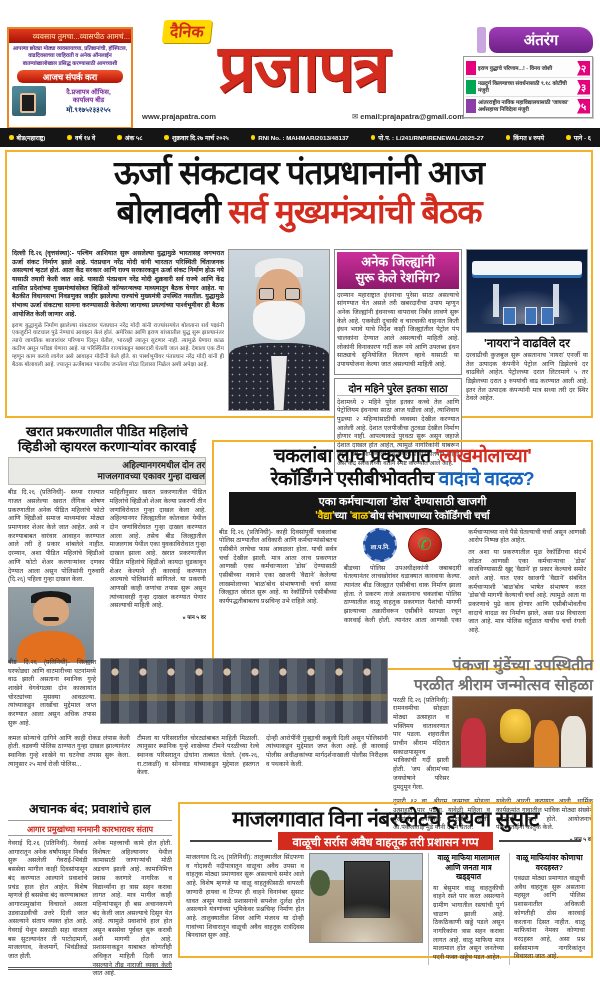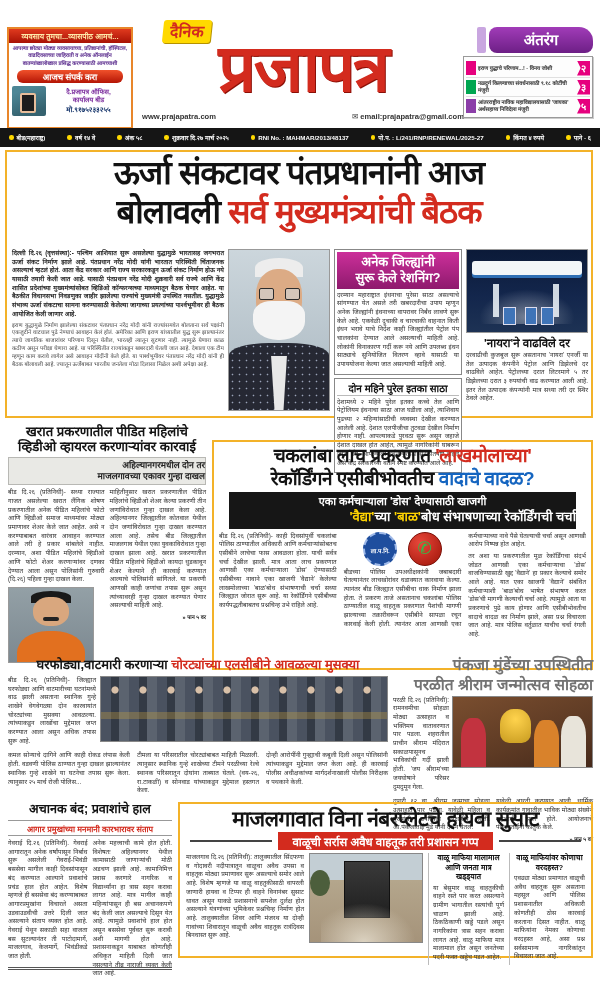--- a/index.html
+++ b/index.html
@@ -8,21 +8,21 @@
   
   .small{font-size:6.3px;line-height:1.38;text-align:justify;color:#333;margin:0 0 3px 0;}
   .tiny{font-size:5.7px;color:#444;}
   .strong{font-weight:bold;color:#2a2a2a;}
   .red{color:#d32b1e;}
   .blue{color:#1565c0;}
   .yellowtxt{color:#ffd400;}
   .more{display:block;text-align:right;font-size:5.5px;font-weight:bold;color:#222;}
   
   .ad-box{position:absolute;left:7px;top:27px;width:126px;height:102px;border:2px solid #e8862a;background:#fff;box-sizing:border-box;overflow:hidden;}
-  .ad-head{background:linear-gradient(180deg,#e03a1e,#a81205);color:#ffe9a8;font-size:7.6px;font-weight:bold;text-align:center;padding:2px 1px;}
+  .ad-head{background:linear-gradient(180deg,#e03a1e,#a81205);color:#ffe9a8;font-size:7.6px;font-weight:normal;text-align:right;padding:2px 1px;}
   .ad-body{font-size:5.4px;line-height:1.35;color:#5b2d8e;text-align:center;padding:2px 3px;font-weight:bold;}
   .ad-cta{background:linear-gradient(180deg,#f0512b,#b41505);color:#fff;font-size:8.5px;font-weight:bold;text-align:center;border-radius:6px;margin:1px 8px;padding:1px 0;}
   .ad-foot{display:flex;align-items:center;gap:3px;padding:2px 3px 0 3px;}
   .ad-photo{width:34px;height:30px;border-radius:2px;background:linear-gradient(160deg,#4d8696 20%,#35626f 80%);position:relative;flex:none;}
   .ad-photo::after{content:"";position:absolute;left:8px;top:7px;width:12px;height:16px;background:#1d1d1d;border:2px solid #e7bd9a;border-radius:2px;}
   .ad-office{flex:1;text-align:center;}
   .ad-office1,.ad-office2{font-size:6.6px;font-weight:bold;color:#7c2f9e;line-height:1.25;}
   .ad-phone{font-size:7px;font-weight:bold;color:#16356b;margin-top:1px;}
   .daily-tag{position:absolute;left:163px;top:20px;background:#ffd900;color:#d32b1e;font-size:16px;font-weight:bold;
              padding:0 7px 1px 7px;transform:skewX(-6deg);border-radius:3px;box-shadow:1px 1px 0 #b59200;}
@@ -86,21 +86,21 @@
   .portrait{width:86px;height:76px;margin:2px 0;background:linear-gradient(180deg,#93a0a6,#7c8890);}
   .portrait .hair{position:absolute;left:26%;top:4%;width:48%;height:16%;background:#191919;border-radius:50% 50% 0 0;}
   .portrait .face{position:absolute;left:29%;top:12%;width:42%;height:40%;background:#d9a77e;border-radius:45%;}
   .portrait .mus{position:absolute;left:40%;top:40%;width:20%;height:5%;background:#222;border-radius:2px;}
   .portrait .torso{position:absolute;left:10%;bottom:0;width:80%;height:42%;background:#e2701f;border-radius:45% 45% 0 0/70% 70% 0 0;}
   
   .chak{position:absolute;left:212px;top:424px;width:381px;height:230px;border:2px solid #f3b229;box-sizing:border-box;padding:2px 5px;margin-top:16px;}
   .chak h2{margin:1px 0 0 0;font-size:19px;line-height:1.14;text-align:center;color:#131313;letter-spacing:-0.5px;}
   .chak .banner{background:#161616;margin:3px 10px;padding:2px 0 3px 0;text-align:center;}
   .chak .banner .b1{color:#fff;font-size:11px;font-weight:bold;line-height:1.3;}
-  .chak .banner .b2{color:#fff;font-size:13px;font-weight:bold;line-height:1.3;text-align:right;}
+  .chak .banner .b2{color:#fff;font-size:10px;font-weight:bold;line-height:1.3;}
   .chak-body{column-count:3;column-gap:7px;margin-top:2px;}
   .logos{text-align:center;margin:2px 0;}
   .logo-star{display:inline-block;width:34px;height:34px;border-radius:50%;background:#1f4e9e;color:#fff;font-size:6px;
              font-weight:bold;line-height:34px;text-align:center;border:2px dashed #9db8e8;box-sizing:border-box;vertical-align:middle;}
   .logo-phone{display:inline-block;width:32px;height:32px;border-radius:50%;background:radial-gradient(circle at 35% 30%,#e8473a,#9e1408);
               color:#2fbf4a;font-size:17px;line-height:32px;text-align:center;vertical-align:middle;margin-left:6px;border:1px solid #7b0f06;}
   
   .lcb{position:absolute;left:8px;top:658px;width:380px;height:138px;}
   .lcb h2{margin:0 0 3px 0;font-size:13px;line-height:1.15;text-align:center;color:#131313;}
   .lcb-row{display:flex;gap:4px;}
@@ -317,24 +317,20 @@
       <div class="logos">
         <span class="logo-star">ला.प.नि.</span>
         <span class="logo-phone">✆</span>
       </div>
       <p class="small">बीडच्या पोलिस उपअधीक्षकांनी जबाबदारी घेतल्यानंतर लाचखोरांवर धडाक्यात कारवाया केल्या. त्यानंतर बीड जिल्ह्यात एसीबीचा धाक निर्माण झाला होता. ते प्रकरण ताजे असतानाच चकलांबा पोलिस ठाण्यातील वाळू वाहतूक प्रकरणात पैशांची मागणी झाल्याच्या तक्रारीवरून एसीबीने सापळा रचून कारवाई केली होती. त्यानंतर आता आणखी एका कर्मचाऱ्याच्या नावे पैसे घेतल्याची चर्चा असून आणखी आरोप निष्पन्न होत आहेत.</p>
       <p class="small">तर अशा या प्रकरणातील मूळ रेकॉर्डिंगचा संदर्भ जोडत आणखी एका कर्मचाऱ्याचा 'डोस' वाजविण्यासाठी खुद्द 'वैद्याने' हा प्रकार केल्याचे समोर आले आहे. यात एका खाजगी 'वैद्याने' संबंधित कर्मचाऱ्याशी 'बाळ'बोध भाषेत संभाषण करत 'डोस'ची मागणी केल्याची चर्चा आहे. त्यामुळे आता या प्रकरणाचे पुढे काय होणार आणि एसीबीभोवतीच वादाचे वादळ का निर्माण झाले, असा प्रश्न विचारला जात आहे. मात्र पोलिस वर्तुळात याचीच चर्चा रंगली आहे.</p>
     </div>
   </section>
 
   <section class="lcb">
-    <h2>
-      <span>घरफोड्या,वाटमारी करणाऱ्या</span>
-      <span class="red">चोरट्यांच्या एलसीबीने आवळल्या मुसक्या</span>
-    </h2>
     <div class="lcb-row">
       <p class="small lcb-left">बीड दि.२६ (प्रतिनिधी)- जिल्ह्यात घरफोड्या आणि वाटमारीच्या घटनांमध्ये वाढ झाली असताना स्थानिक गुन्हे शाखेने वेगवेगळ्या दोन कारवायांत चोरट्यांच्या मुसक्या आवळल्या. त्यांच्याकडून लाखोंचा मुद्देमाल जप्त करण्यात आला असून अधिक तपास सुरू आहे.</p>
       <div class="photo group"></div>
     </div>
     <div class="lcb-bottom">
       <p class="small">कमल सोन्याचे दागिने आणि काही रोकड लंपास केली होती. वडवणी पोलिस ठाण्यात गुन्हा दाखल झाल्यानंतर स्थानिक गुन्हे शाखेने या घटनेचा तपास सुरू केला. त्यानुसार २५ मार्च रोजी पोलिस...</p>
       <p class="small">टीमला या परिसरातील चोरट्यांबाबत माहिती मिळाली. त्यानुसार स्थानिक गुन्हे शाखेच्या टीमने परळीच्या रेल्वे स्थानक परिसरातून दोघांना ताब्यात घेतले. (वय-२६, रा.टाकळी) व सोनवाड यांच्याकडून मुद्देमाल हस्तगत केला.</p>
       <p class="small">दोन्ही आरोपींनी गुन्ह्याची कबुली दिली असून पोलिसांनी त्यांच्याकडून मुद्देमाल जप्त केला आहे. ही कारवाई पोलीस अधीक्षकांच्या मार्गदर्शनाखाली पोलीस निरीक्षक व पथकाने केली.</p>
     </div>
   </section>

